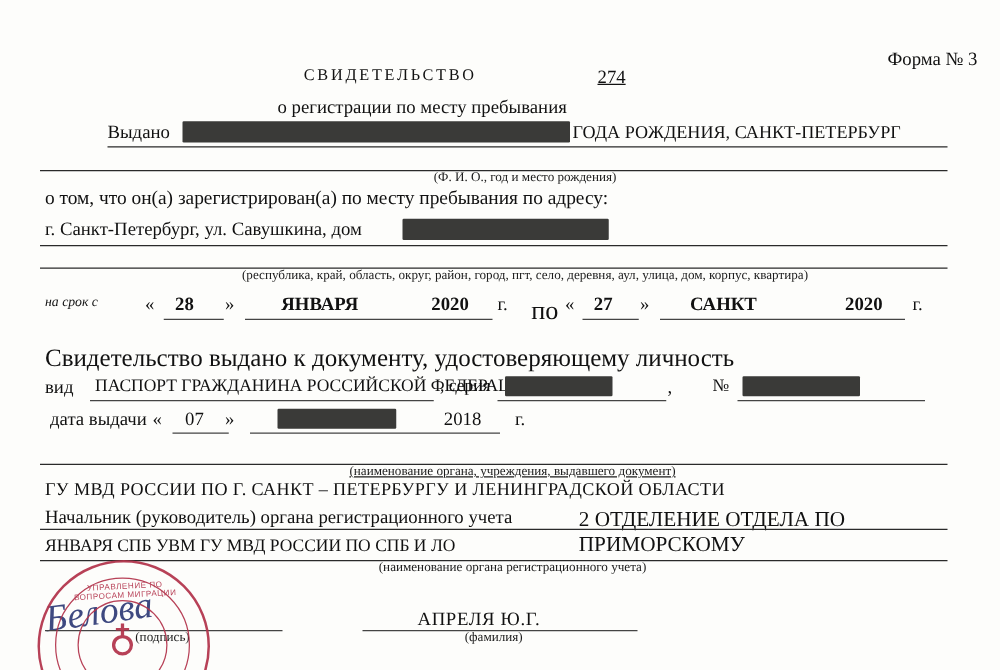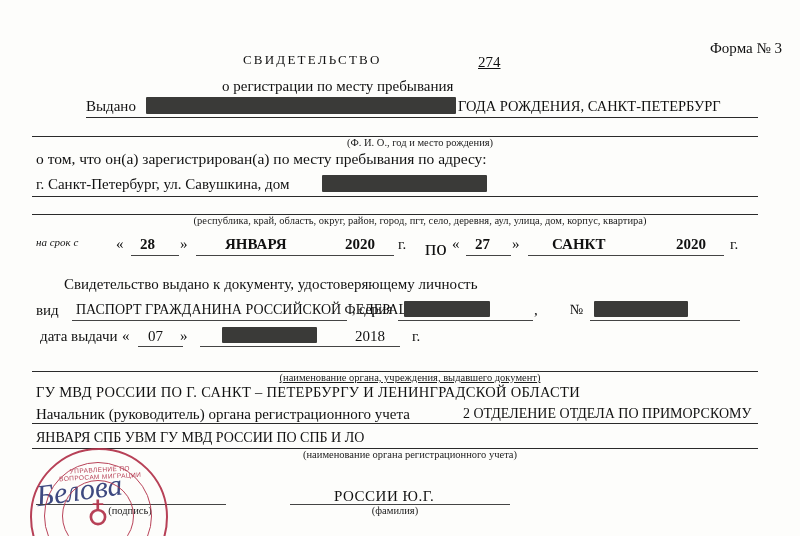--- a/index.html
+++ b/index.html
@@ -97,21 +97,21 @@
   #q4 { left: 512px; top: 236px; font-size: 15px; }
   #month-to { left: 552px; top: 236px; font-size: 15px; font-weight: bold; }
   #year-to { left: 676px; top: 236px; font-size: 15px; font-weight: bold; }
   #g2 { left: 730px; top: 236px; font-size: 15px; }
   #u-day-from { left: 131px; top: 255px; width: 48px; }
   #u-month-from { left: 196px; top: 255px; width: 198px; }
   #u-day-to { left: 466px; top: 255px; width: 45px; }
   #u-month-to { left: 528px; top: 255px; width: 196px; }
 
   
-  #id-line { left: 36px; top: 276px; font-size: 15px; margin-left: 28px; }
+  #id-line { left: 36px; top: 276px; font-size: 20px; }
   #vid-label { left: 36px; top: 302px; font-size: 15px; }
   #vid-value { left: 76px; top: 302px; font-size: 14px; }
   #seria-label { left: 352px; top: 302px; font-size: 14px; }
   #seria-redact { left: 404px; top: 301px; width: 86px; height: 16px; }
   #comma1 { left: 534px; top: 302px; font-size: 15px; }
   #nomer-label { left: 570px; top: 302px; font-size: 14px; }
   #nomer-redact { left: 594px; top: 301px; width: 94px; height: 16px; }
   #u-vid { left: 72px; top: 320px; width: 275px; }
   #u-seria { left: 398px; top: 320px; width: 135px; }
   #u-nomer { left: 590px; top: 320px; width: 150px; }
@@ -125,21 +125,21 @@
   #date-g { left: 412px; top: 328px; font-size: 15px; }
   #u-date-day { left: 138px; top: 346px; width: 45px; }
   #u-date-month { left: 200px; top: 346px; width: 200px; }
 
   #organ-text { left: 36px; top: 352px; font-size: 14.5px; letter-spacing: .3px; }
   #rule-5 { left: 32px; top: 371px; width: 726px; }
   #cap-organ { left: 190px; top: 372px; width: 440px; text-decoration: underline; }
 
   
   #chief-label { left: 36px; top: 406px; font-size: 15px; }
-  #chief-org1 { left: 463px; top: 406px; font-size: 14px; }
+  #chief-org1 { left: 463px; top: 406px; font-size: 17px; }
   #chief-org2 { left: 36px; top: 430px; font-size: 14px; }
   #rule-6 { left: 32px; top: 423px; width: 726px; }
   #rule-7 { left: 32px; top: 448px; width: 726px; }
   #cap-chief { left: 200px; top: 449px; width: 420px; }
 
   
   #u-sign { left: 36px; top: 504px; width: 190px; }
   #cap-sign { left: 60px; top: 505px; width: 140px; }
   #surname { left: 334px; top: 488px; font-size: 15px; letter-spacing: .5px; }
   #u-surname { left: 290px; top: 504px; width: 220px; }
@@ -272,21 +272,21 @@
   <div class="abs" id="chief-org1">2 ОТДЕЛЕНИЕ ОТДЕЛА  ПО ПРИМОРСКОМУ</div>
   <div class="rule" id="rule-6"></div>
   <div class="abs" id="chief-org2">ЯНВАРЯ СПБ УВМ  ГУ  МВД  РОССИИ  ПО  СПБ  И  ЛО</div>
   <div class="rule" id="rule-7"></div>
   <div class="abs caption" id="cap-chief">(наименование органа регистрационного учета)</div>
 
   <div class="abs" id="signature">Белова</div>
   <div class="thin" id="u-sign"></div>
   <div class="abs caption" id="cap-sign">(подпись)</div>
 
-  <div class="abs" id="surname">РОССИИ Ю.Г.</div>
+  <div class="abs" id="surname">АПРЕЛЯ Ю.Г.</div>
   <div class="thin" id="u-surname"></div>
   <div class="abs caption" id="cap-surname">(фамилия)</div>
 
   <div class="abs" id="stamp">
     <div id="stamp-inner"></div>
     <div id="stamp-core"></div>
     <div class="stamp-txt" id="stamp-top">УПРАВЛЕНИЕ ПО ВОПРОСАМ МИГРАЦИИ</div>
 
     <div id="stamp-eagle">♁</div>
   </div>

